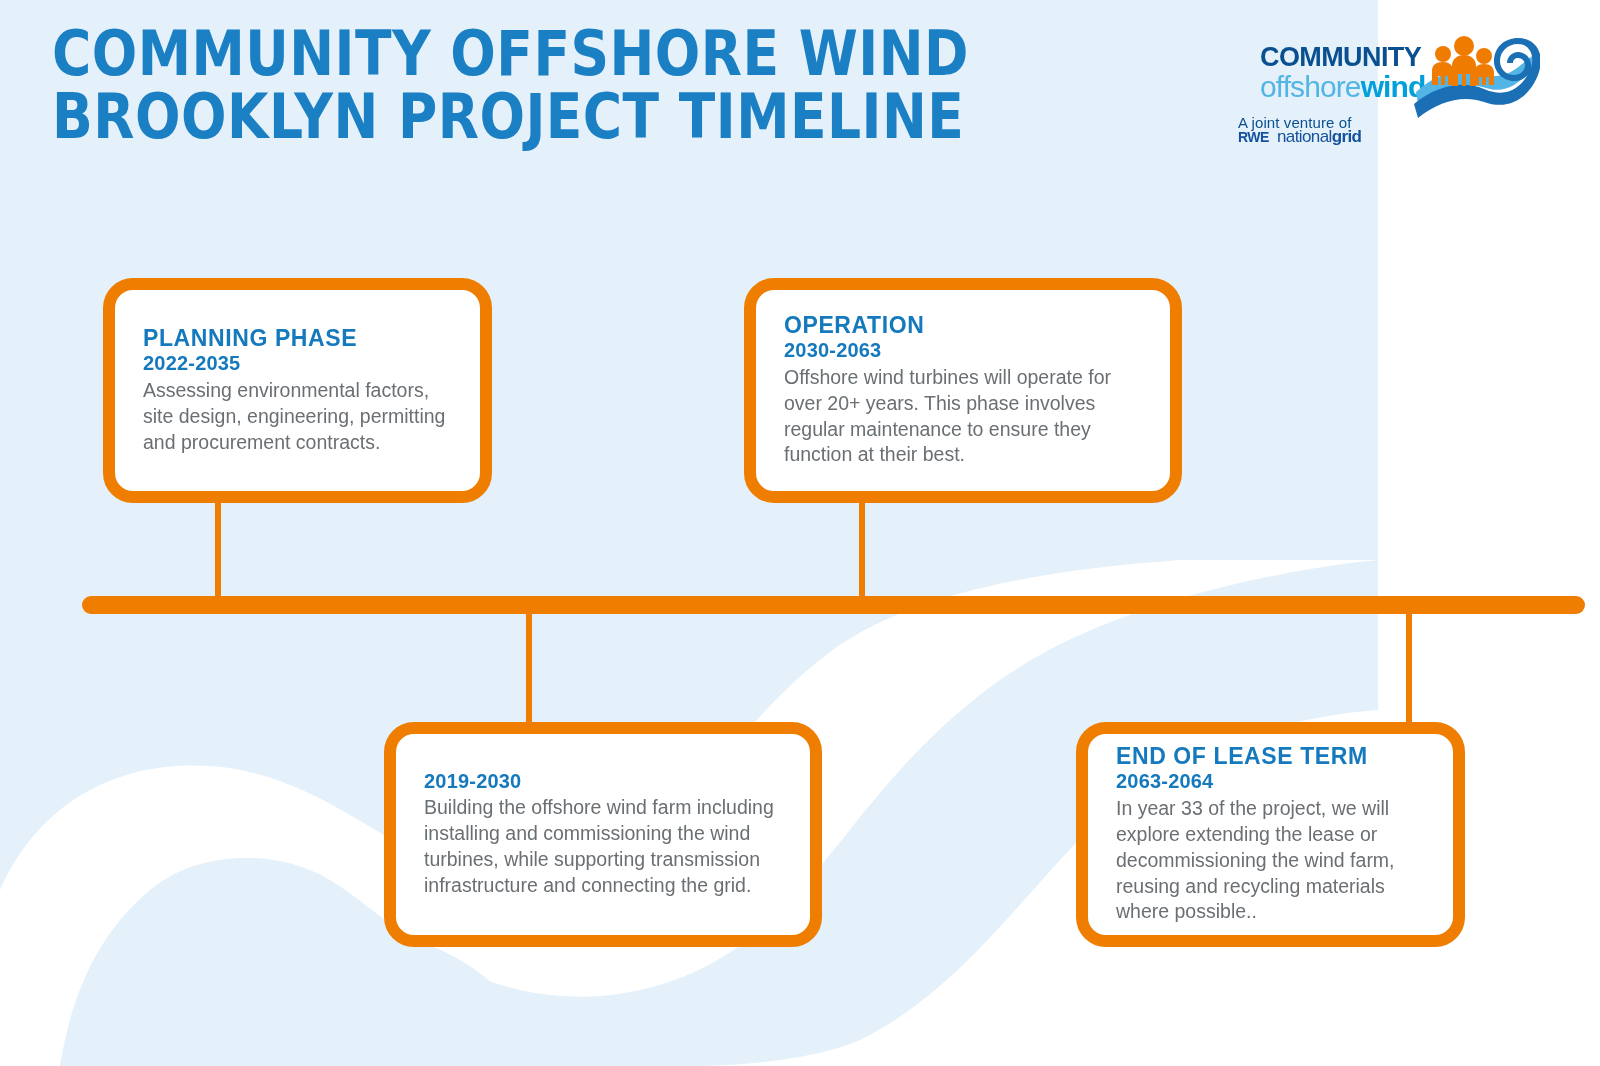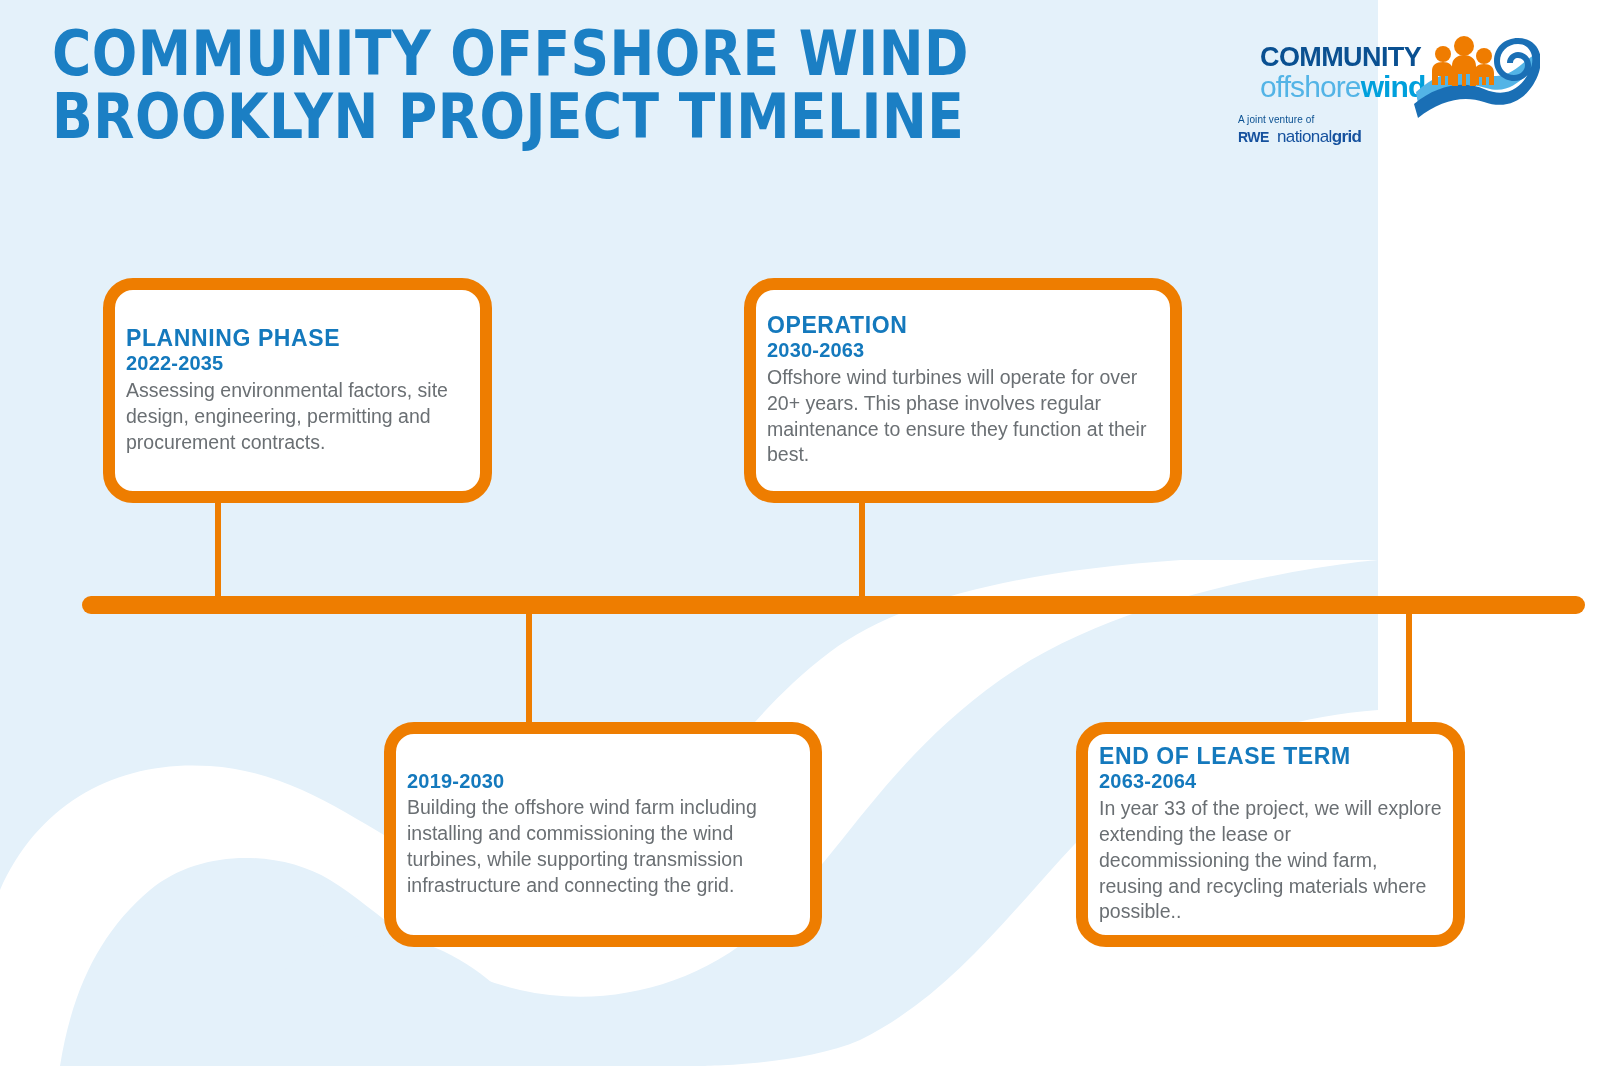--- a/index.html
+++ b/index.html
@@ -52,21 +52,21 @@
     color:#0a5091;line-height:1;
   }
   .logo-offshorewind{
     font-size:30px;font-weight:400;letter-spacing:-0.9px;
     line-height:1.02;margin-top:1px;
   }
   .logo-offshore{color:#53b4e6;}
   .logo-wind{color:#00a0dc;font-weight:700;}
   .logo-jv{
     position:absolute;left:2px;top:84px;
-    font-size:10px;color:#0a5091;letter-spacing:0.1px;
+    font-size:15px;color:#0a5091;letter-spacing:0.1px;
   }
   .logo-brands{
     position:absolute;left:2px;top:97px;
     display:flex;align-items:baseline;gap:8px;
   }
   .logo-rwe{
     font-size:14px;font-weight:700;color:#15519e;letter-spacing:-0.5px;
   }
   .logo-ng{
     font-size:17px;color:#15519e;letter-spacing:-0.6px;
@@ -91,21 +91,21 @@
 
   
   .card{
     position:absolute;
     background:#ffffff;
     border:12px solid #ee7d00;
     border-radius:30px;
     box-sizing:border-box;
   }
   .card-inner{
-    padding:0 11px;
+    padding:0 28px;
     height:100%;
     display:flex;flex-direction:column;justify-content:center;
   }
   .card-title{
     color:#1479bd;
     font-size:23px;
     font-weight:700;
     letter-spacing:0.6px;
     line-height:1.12;
     margin:0 0 1px 0;

